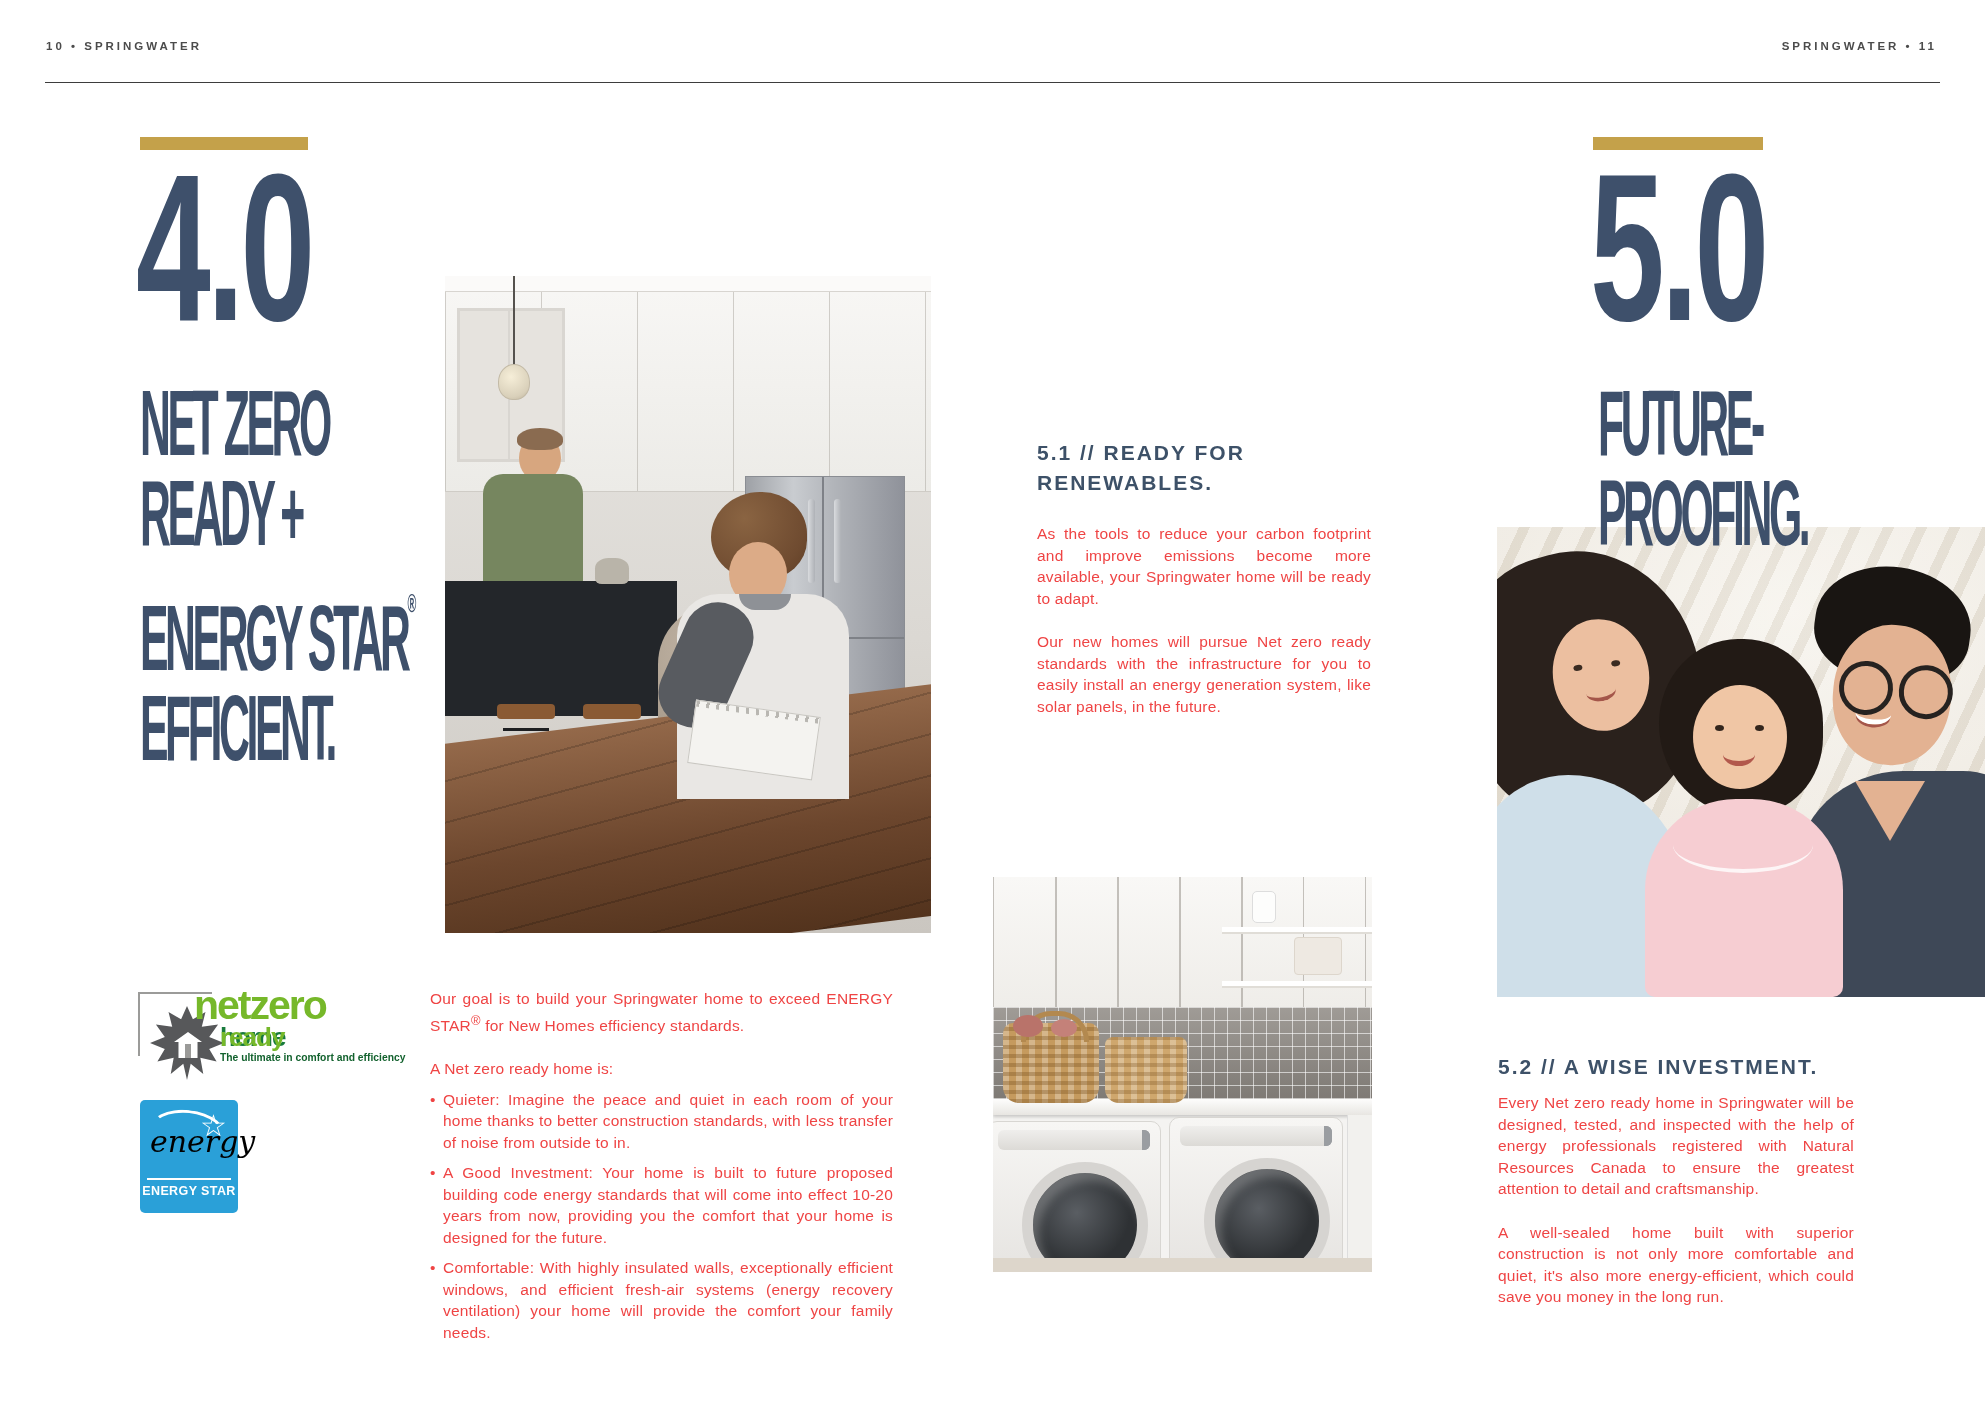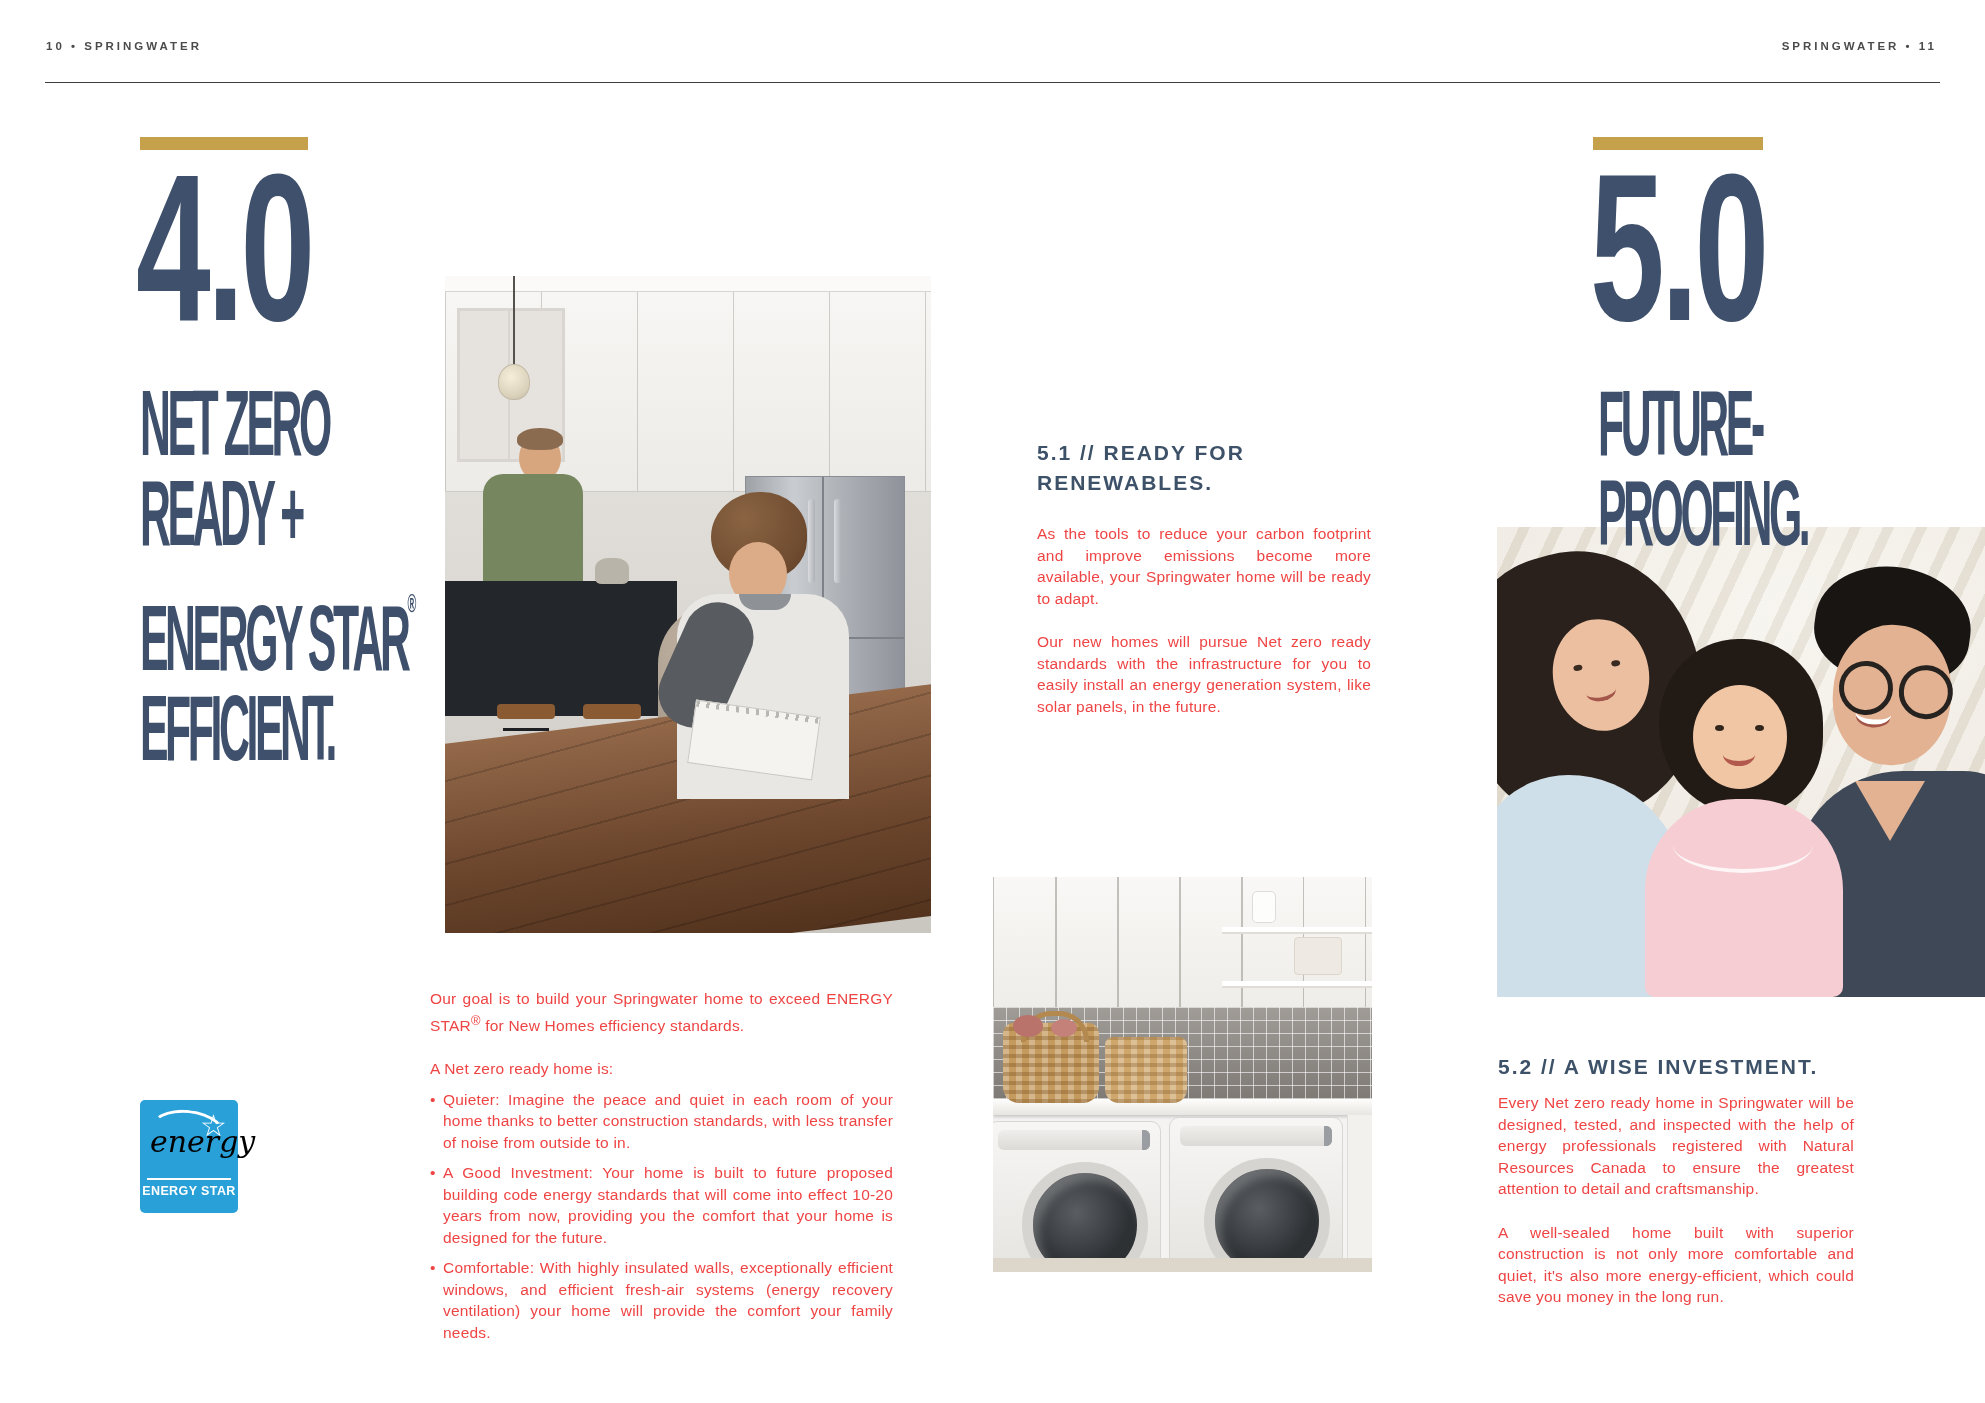--- a/index.html
+++ b/index.html
@@ -230,20 +230,30 @@
     <div class="k-chair"></div>
     <div class="k-stool k-stool1"></div>
     <div class="k-stool k-stool2"></div>
     <div class="k-table"></div>
     <div class="k-boy-hair"></div>
     <div class="k-boy-face"></div>
     <div class="k-boy-shirt"></div>
     <div class="k-notebook"></div>
   </div>
 
+  <div class="abs nz-logo">
+    <div class="nz-bracket"></div>
+    <div class="nz-leaf"></div>
+    <div class="nz-house"></div>
+    <div class="nz-text">
+      <div class="nz-word1">netzero</div>
+      <div class="nz-word2"><span>ready</span><span class="dark">home</span></div>
+      <div class="nz-tag">The ultimate in comfort and efficiency</div>
+    </div>
+  </div>
 
   <div class="abs es-logo">
     <div class="es-arc"></div>
     <div class="es-script">energy</div>
     <div class="es-star">☆</div>
     <div class="es-line"></div>
     <div class="es-label">ENERGY STAR</div>
   </div>
 
   <div class="body-copy copy-left">

